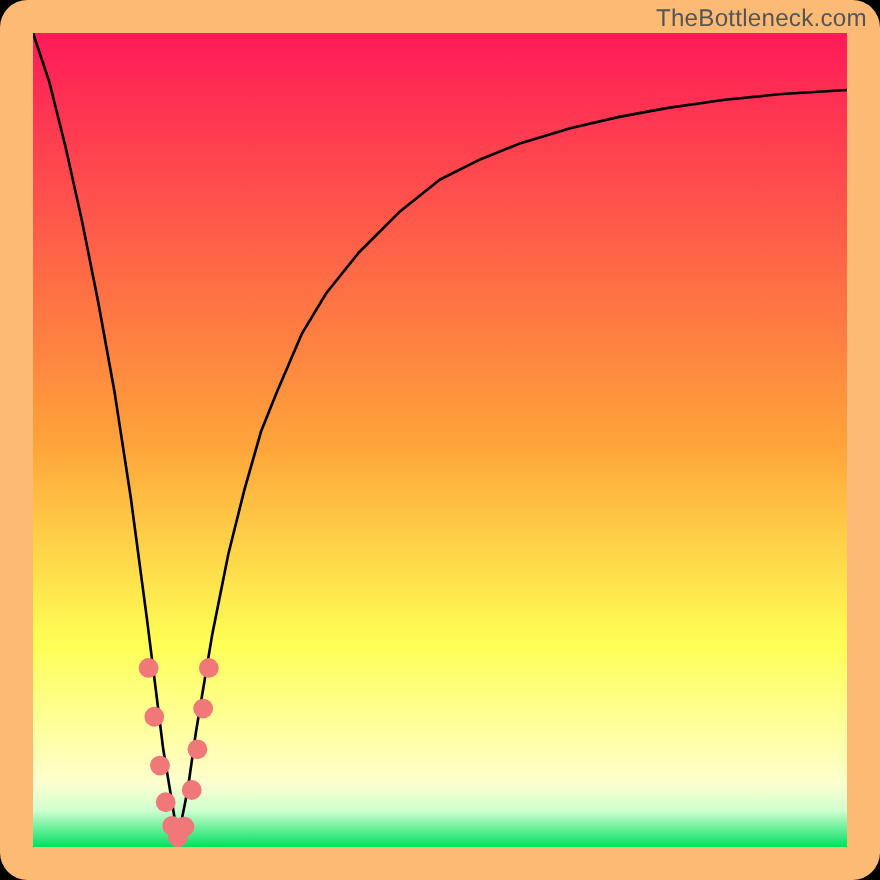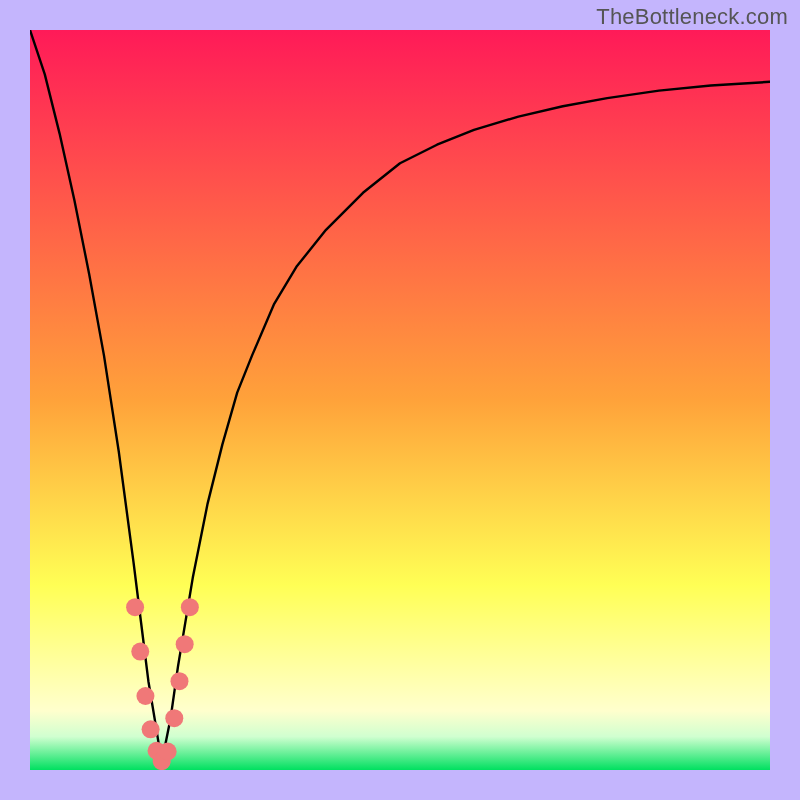--- a/index.html
+++ b/index.html
@@ -8,21 +8,22 @@
     width: 800px;
     height: 800px;
     overflow: hidden;
     background: #000;
     font-family: Arial, Helvetica, sans-serif;
   }
   .frame {
     position: relative;
     width: 800px;
     height: 800px;
-    background: #c4b5fd;
+    background: #fdba74;
+    border-radius: 25px;
   }
   .plot {
     position: absolute;
     left: 30px;
     top: 30px;
     width: 740px;
     height: 740px;
   }
   .watermark {
     position: absolute;

